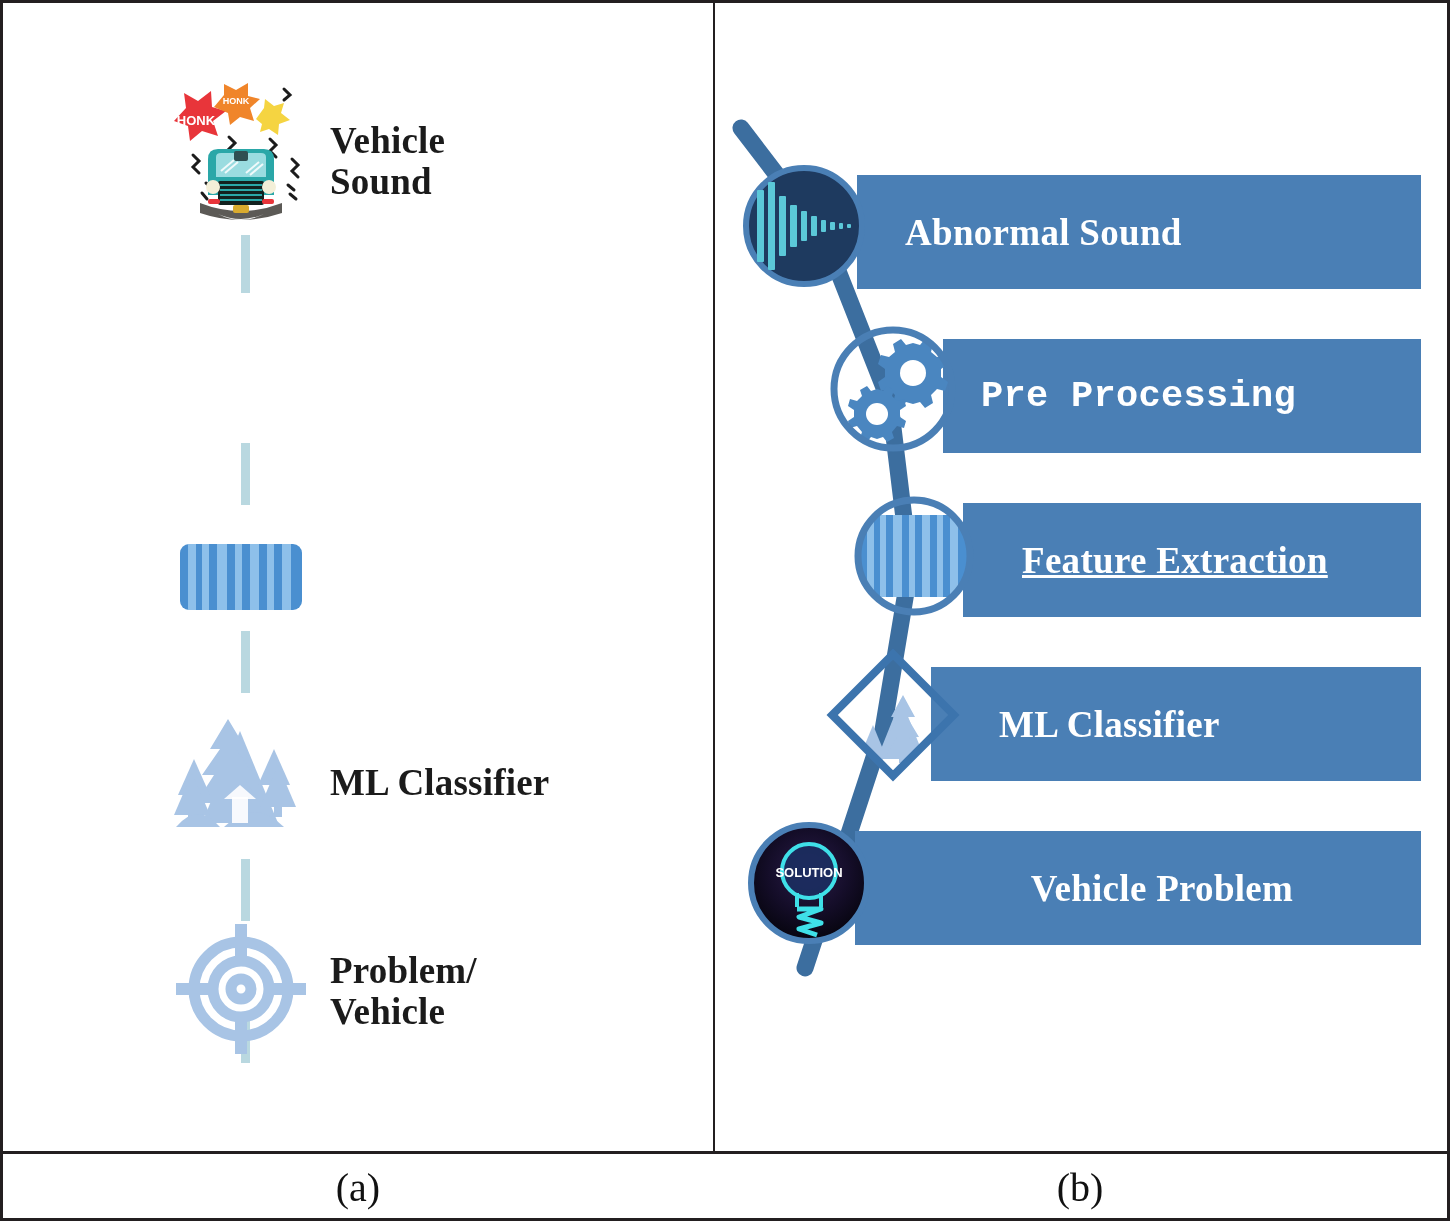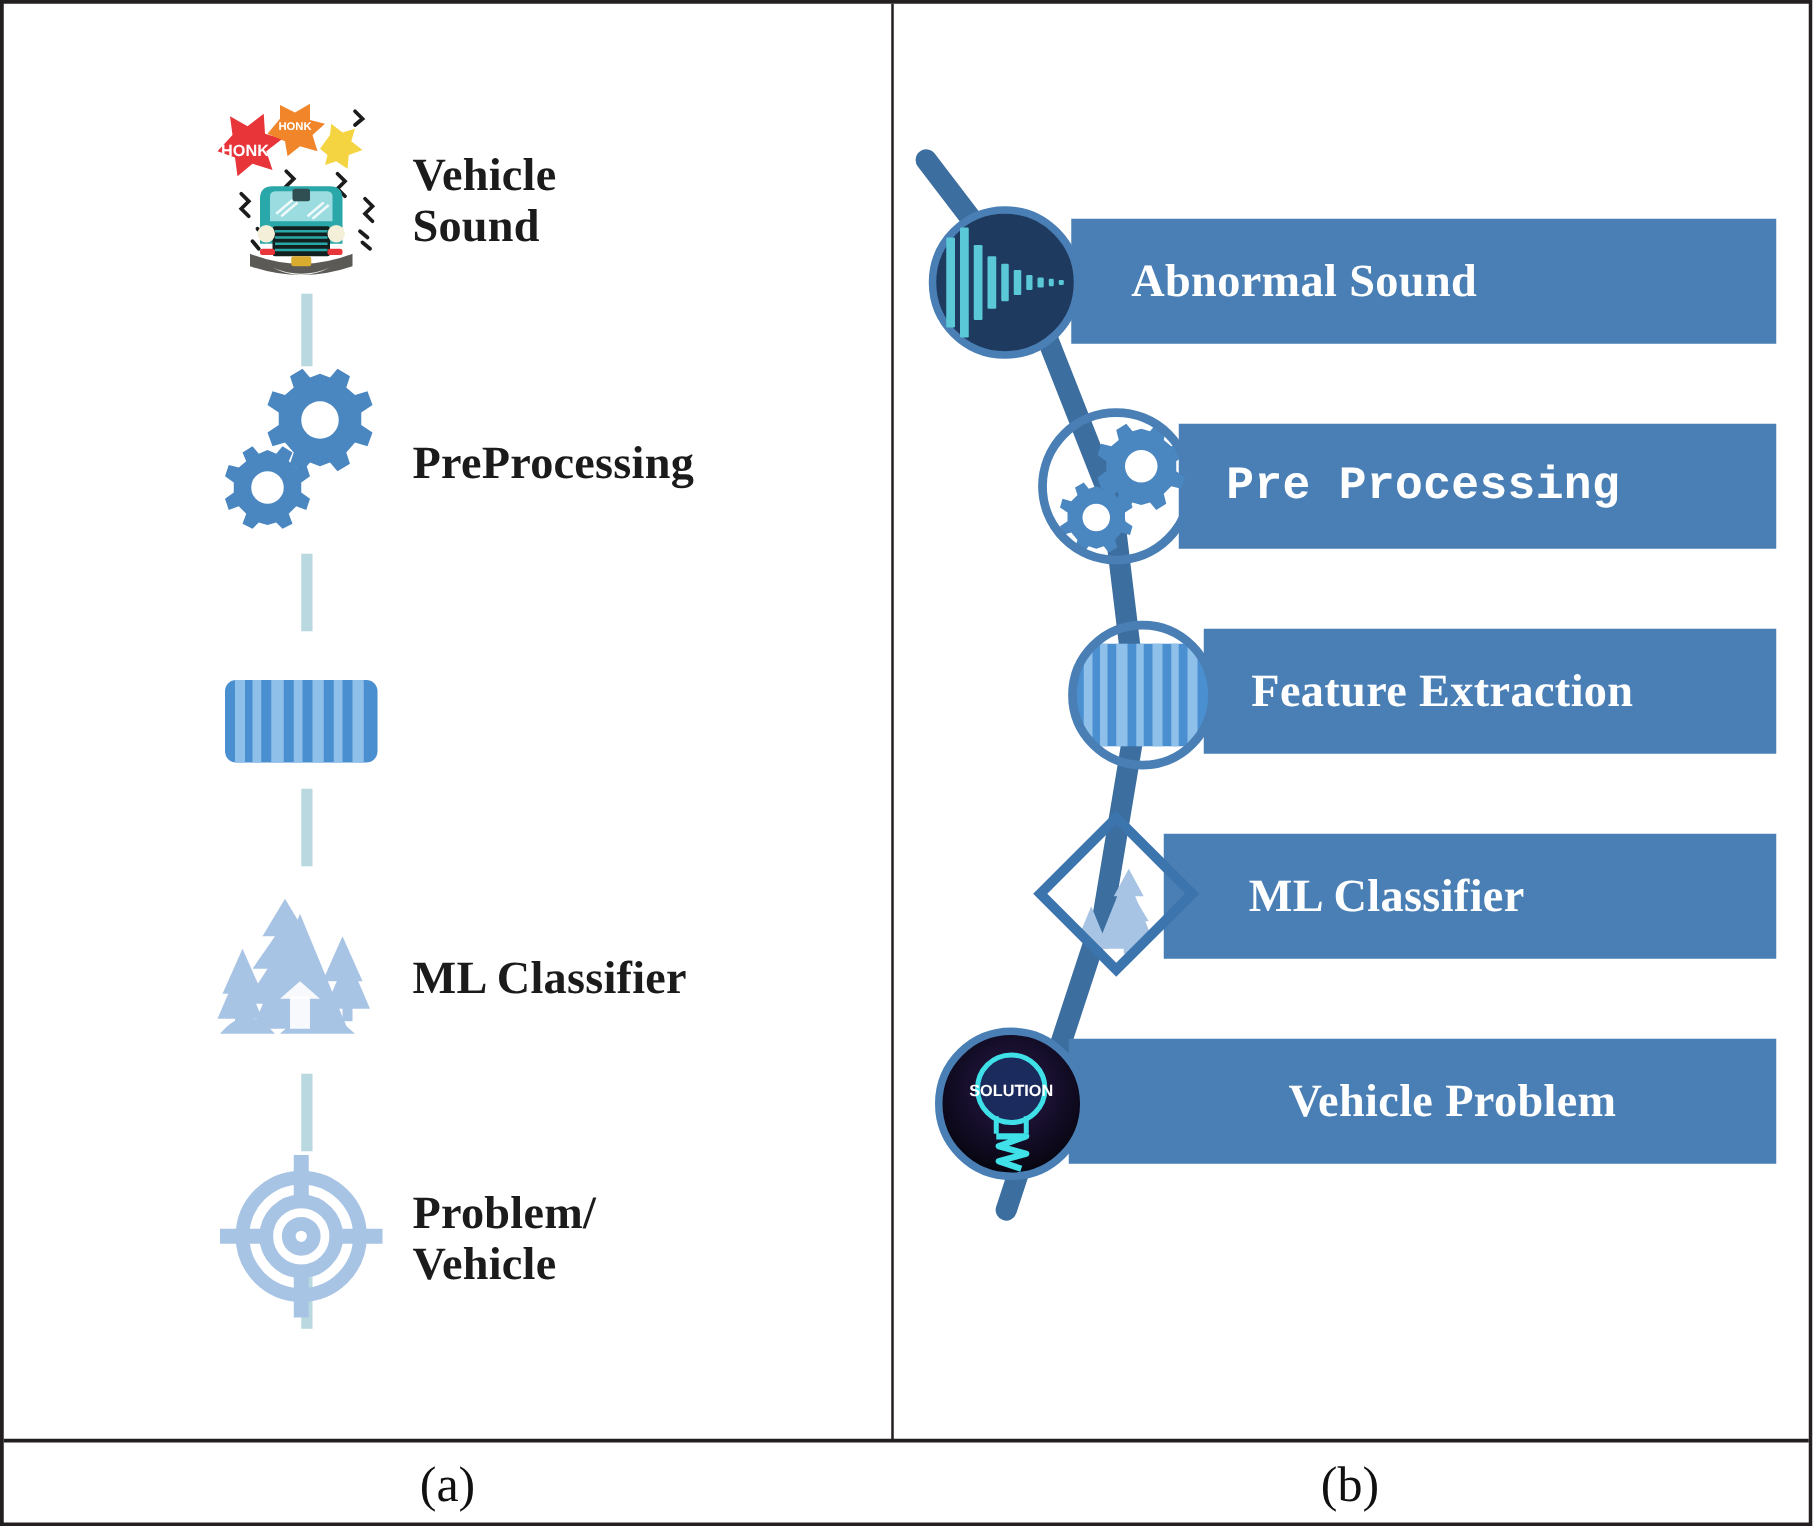--- a/index.html
+++ b/index.html
@@ -18,21 +18,21 @@
 
   
   .panelA{position:absolute;left:0;top:0;width:710px;height:1148px;}
   .stepA{position:absolute;display:flex;align-items:center;}
   .iconA{width:150px;height:150px;display:flex;align-items:center;justify-content:center;flex:0 0 150px;}
   .labelA{font-size:37px;font-weight:bold;color:#1b1b1b;line-height:1.12;letter-spacing:.2px;margin-left:14px;margin-top:10px;}
   .dash{position:absolute;left:238px;width:9px;background:#b9d8e0;}
 
   
   .panelB{position:absolute;left:712px;top:0;width:736px;height:1148px;}
-  .barB{position:absolute;height:100px;background:#4a7fb5;display:flex;align-items:center;}
+  .barB{position:absolute;height:114px;background:#4a7fb5;display:flex;align-items:center;}
   .barB .txt{color:#ffffff;font-size:37px;font-weight:bold;letter-spacing:.3px;}
   .nodeB{position:absolute;}
   svg{display:block;overflow:visible;}
 </style>
 </head>
 <body>
 
 <div class="figure">
 
   <div class="panelB">
@@ -41,21 +41,21 @@
       <polyline points="26,125 110,235 175,400 195,565 168,727 90,965" fill="none" stroke="#3c6e9f" stroke-width="17" stroke-linecap="round" stroke-linejoin="round"></polyline>
     </svg>
 
     <div class="barB" style="left:142px;top:172px;width:564px;">
       <span class="txt" style="margin-left:48px;">Abnormal Sound</span>
     </div>
     <div class="barB" style="left:228px;top:336px;width:478px;font-family:Liberation Mono, monospace;">
       <span class="txt" style="margin-left:38px;">Pre Processing</span>
     </div>
     <div class="barB" style="left:248px;top:500px;width:458px;">
-      <span class="txt" style="margin-left:38px;">Feature Extraction</span>
+      <span class="txt" style="margin-left:59px;text-decoration:underline;">Feature Extraction</span>
     </div>
     <div class="barB" style="left:216px;top:664px;width:490px;">
       <span class="txt" style="margin-left:68px;">ML Classifier</span>
     </div>
     <div class="barB" style="left:140px;top:828px;width:566px;justify-content:center;">
       <span class="txt" style="margin-left:48px;">Vehicle Problem</span>
     </div>
 
     <div class="nodeB" style="left:28px;top:162px;">
       <svg width="122" height="122" viewBox="0 0 122 122">
@@ -216,45 +216,20 @@
           <rect x="67" y="124" width="16" height="8" rx="2" fill="#d9ab2e"></rect>
           <path d="M52,133 q23,10 46,0 q-23,12 -46,0 Z" fill="#f1f3f2"></path>
         </svg>
       </div>
       <div class="labelA">
         <div>Vehicle</div>
         <div>Sound</div>
       </div>
     </div>
 
-    <div class="stepA" style="left:163px;top:288px;">
-      <div class="iconA">
-        <svg width="150" height="150" viewBox="0 0 150 150">
-          <g fill="#4a86c0">
-            <g transform="translate(90,48)">
-              <path d="M0,-40 L8,-37 L14,-44 L24,-38 L21,-29 L28,-23 L38,-26 L42,-15 L33,-9
-                       L33,1 L42,7 L38,18 L28,15 L21,23 L24,32 L14,38 L8,31 L0,34 L-8,31 L-14,38
-                       L-24,32 L-21,23 L-28,15 L-38,18 L-42,7 L-33,1 L-33,-9 L-42,-15 L-38,-26
-                       L-28,-23 L-21,-29 L-24,-38 L-14,-44 L-8,-37 Z"></path>
-              <circle cx="0" cy="-3" r="15" fill="#fff"></circle>
-            </g>
-            <g transform="translate(48,102)">
-              <path d="M0,-33 L7,-30 L12,-36 L20,-31 L17,-24 L23,-19 L31,-21 L34,-12 L27,-7
-                       L27,1 L34,6 L31,15 L23,12 L17,18 L20,26 L12,30 L7,25 L0,27 L-7,25 L-12,30
-                       L-20,26 L-17,18 L-23,12 L-31,15 L-34,6 L-27,1 L-27,-7 L-34,-12 L-31,-21
-                       L-23,-19 L-17,-24 L-20,-31 L-12,-36 L-7,-30 Z"></path>
-              <circle cx="0" cy="-3" r="13" fill="#fff"></circle>
-            </g>
-          </g>
-        </svg>
-      </div>
-      <div class="labelA">
-        <div>PreProcessing</div>
-      </div>
-    </div>
 
     <div class="stepA" style="left:163px;top:498px;">
       <div class="iconA">
         <svg width="150" height="150" viewBox="0 0 150 150">
           <rect x="14" y="43" width="122" height="66" rx="9" fill="#4a8fd0"></rect>
           <g fill="#8ec0ea">
             <rect x="22" y="43" width="8" height="66"></rect>
             <rect x="36" y="43" width="7" height="66"></rect>
             <rect x="51" y="43" width="10" height="66"></rect>
             <rect x="69" y="43" width="7" height="66"></rect>

